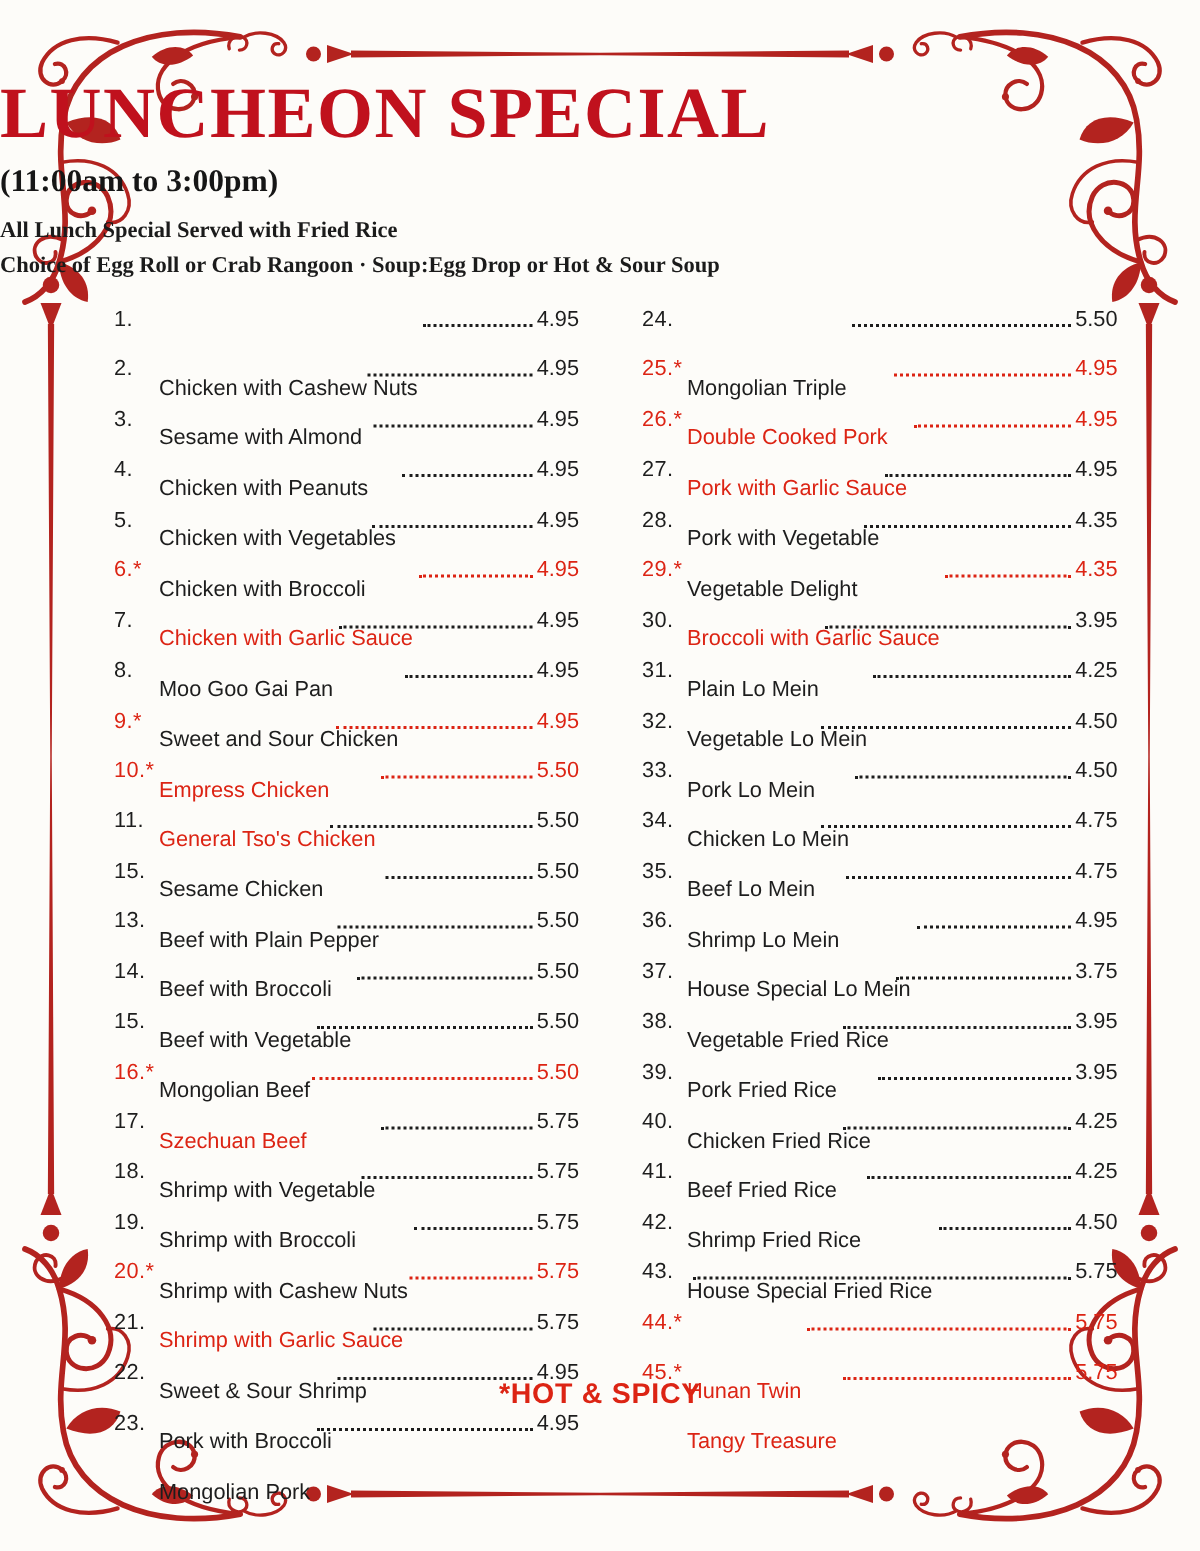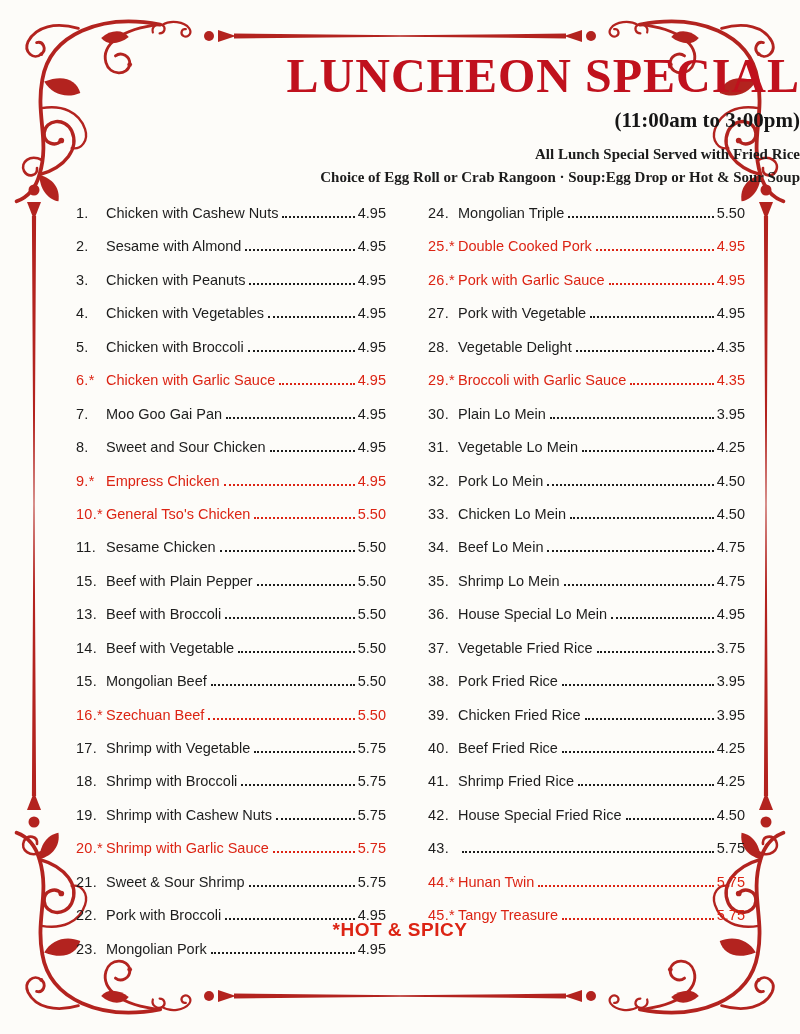--- a/index.html
+++ b/index.html
@@ -20,21 +20,21 @@
   .corner.bl { left:10px;  top:826px; transform:scaleY(-1); }
   .corner.br { right:10px; top:826px; transform:scale(-1,-1); }
   .hborder { left:0; width:800px; height:44px; }
   .hborder.top { top:10px; }
   .hborder.bottom { top:978px; transform:scaleY(-1); }
   .vrule { width:44px; height:704px; top:154px; }
   .vrule.left  { left:12px; }
   .vrule.right { right:12px; transform:scaleX(-1); }
 
   
-  .header { position:absolute; top:50px; left:0; width:100%; text-align:right; z-index:1; }
+  .header { position:absolute; top:50px; left:0; width:100%; text-align:left; z-index:1; }
   .title {
     font-family:"Liberation Serif", serif;
     font-weight:bold; font-size:48px; line-height:52px;
     letter-spacing:1px; color:var(--title-red,#c0111d);
   }
   .hours {
     font-family:"Liberation Serif", serif;
     font-weight:bold; font-size:21px; margin-top:6px; color:#161616;
   }
   .note {
@@ -44,21 +44,21 @@
   .note.first { margin-top:10px; }
 
   
   .menu {
     position:absolute; top:205px; left:0; width:100%; z-index:1;
     display:grid; grid-template-columns:310px 317px; column-gap:42px;
     padding-left:76px;
   }
   .row { display:flex; align-items:flex-start; height:33.45px; font-size:14.5px; line-height:17px; }
   .row .num   { width:30px; flex:none; letter-spacing:0.3px; }
-  .row .name  { white-space:nowrap; }
+  .row .name  { white-space:nowrap;margin-top:46px; }
   .row .leader{ flex:1; height:13px; border-bottom:2px dotted currentColor; margin:0 3px 0 4px; min-width:12px; }
   .row .price { flex:none; text-align:left; }
   .row.spicy  { color:var(--item-red,#dd2414); }
 
   
   .footer {
     position:absolute; top:919px; left:0; width:100%; text-align:center; z-index:1;
     font-weight:bold; font-size:19px; letter-spacing:0.5px;
     color:var(--item-red,#cc1414);
   }

